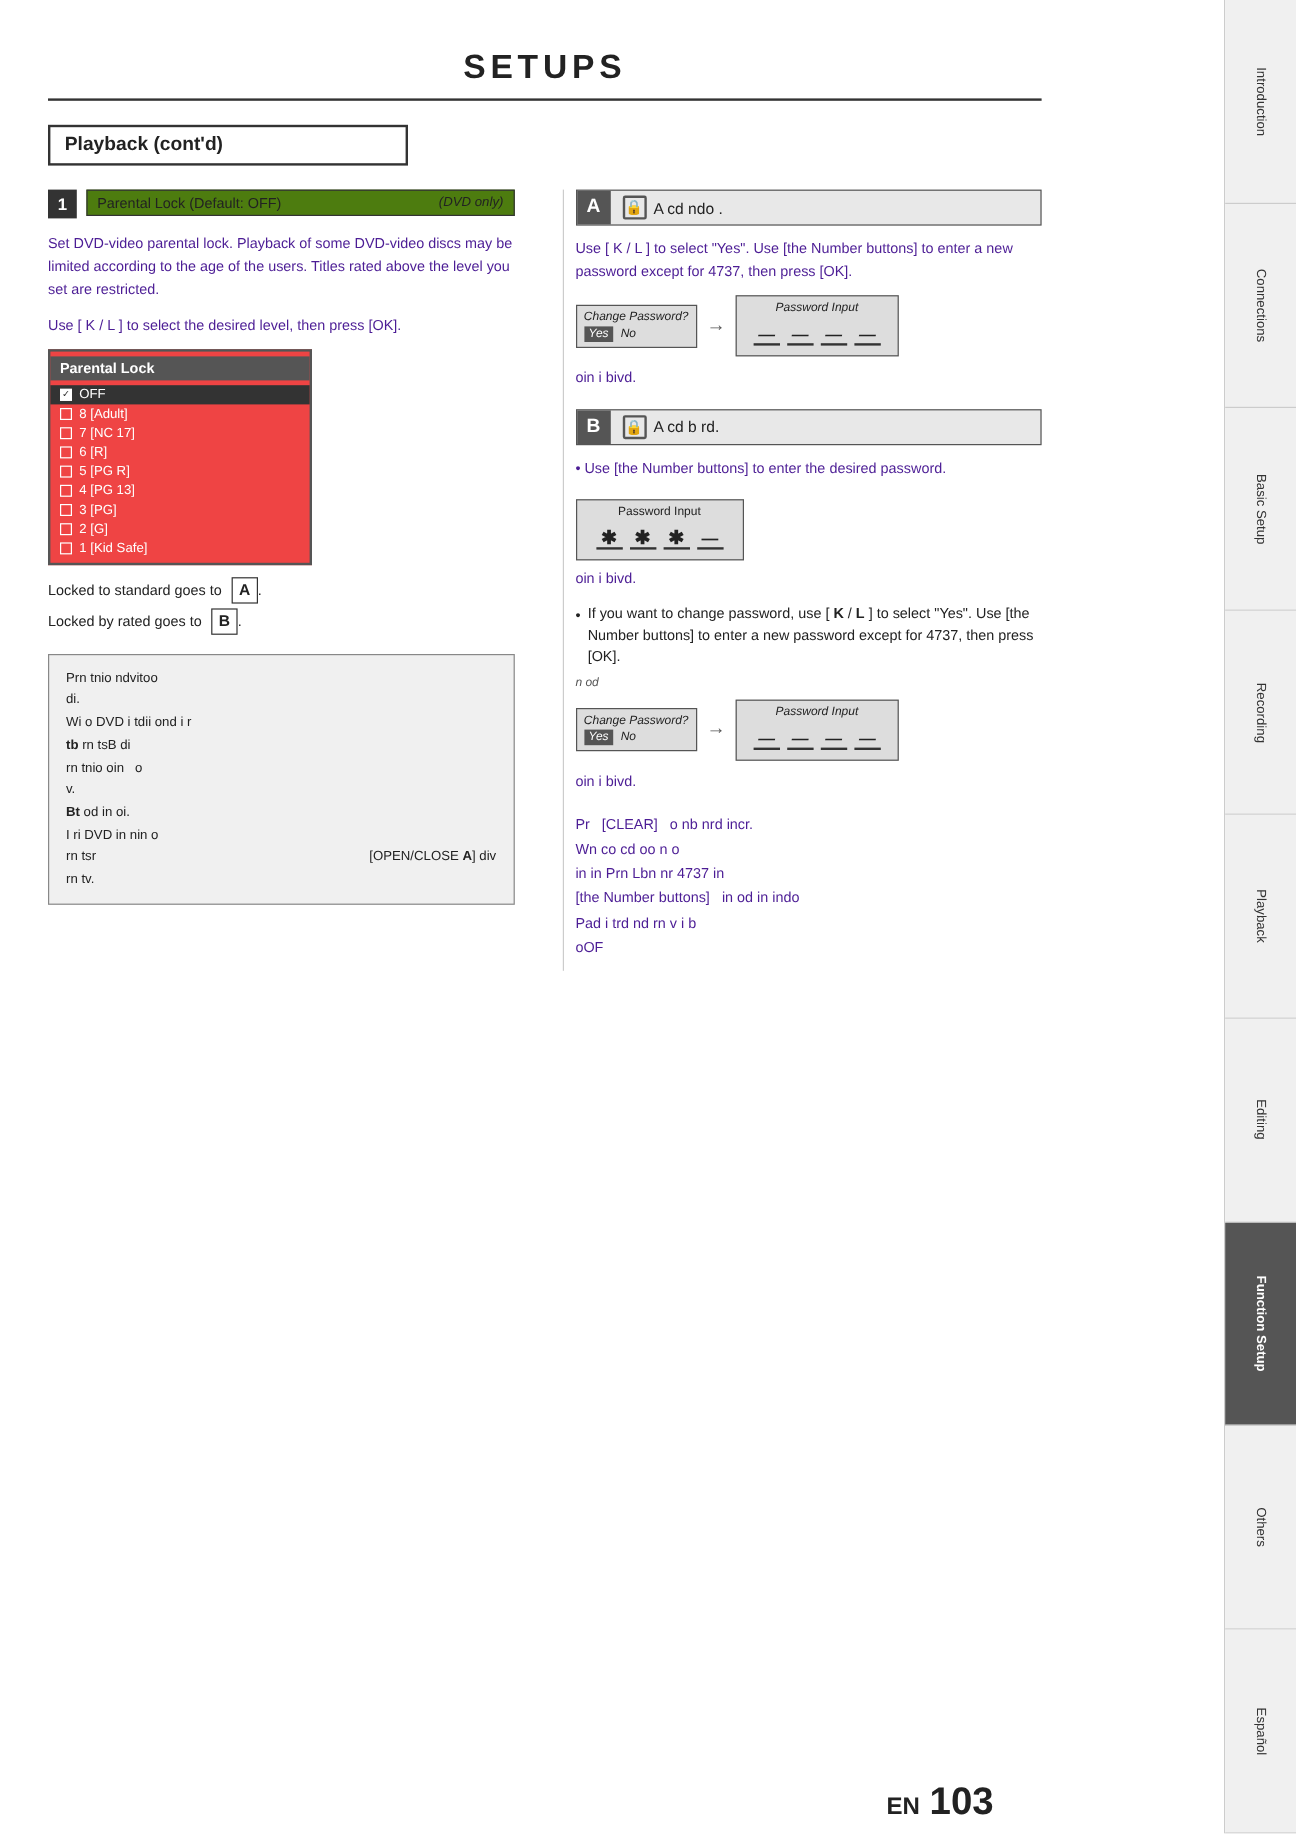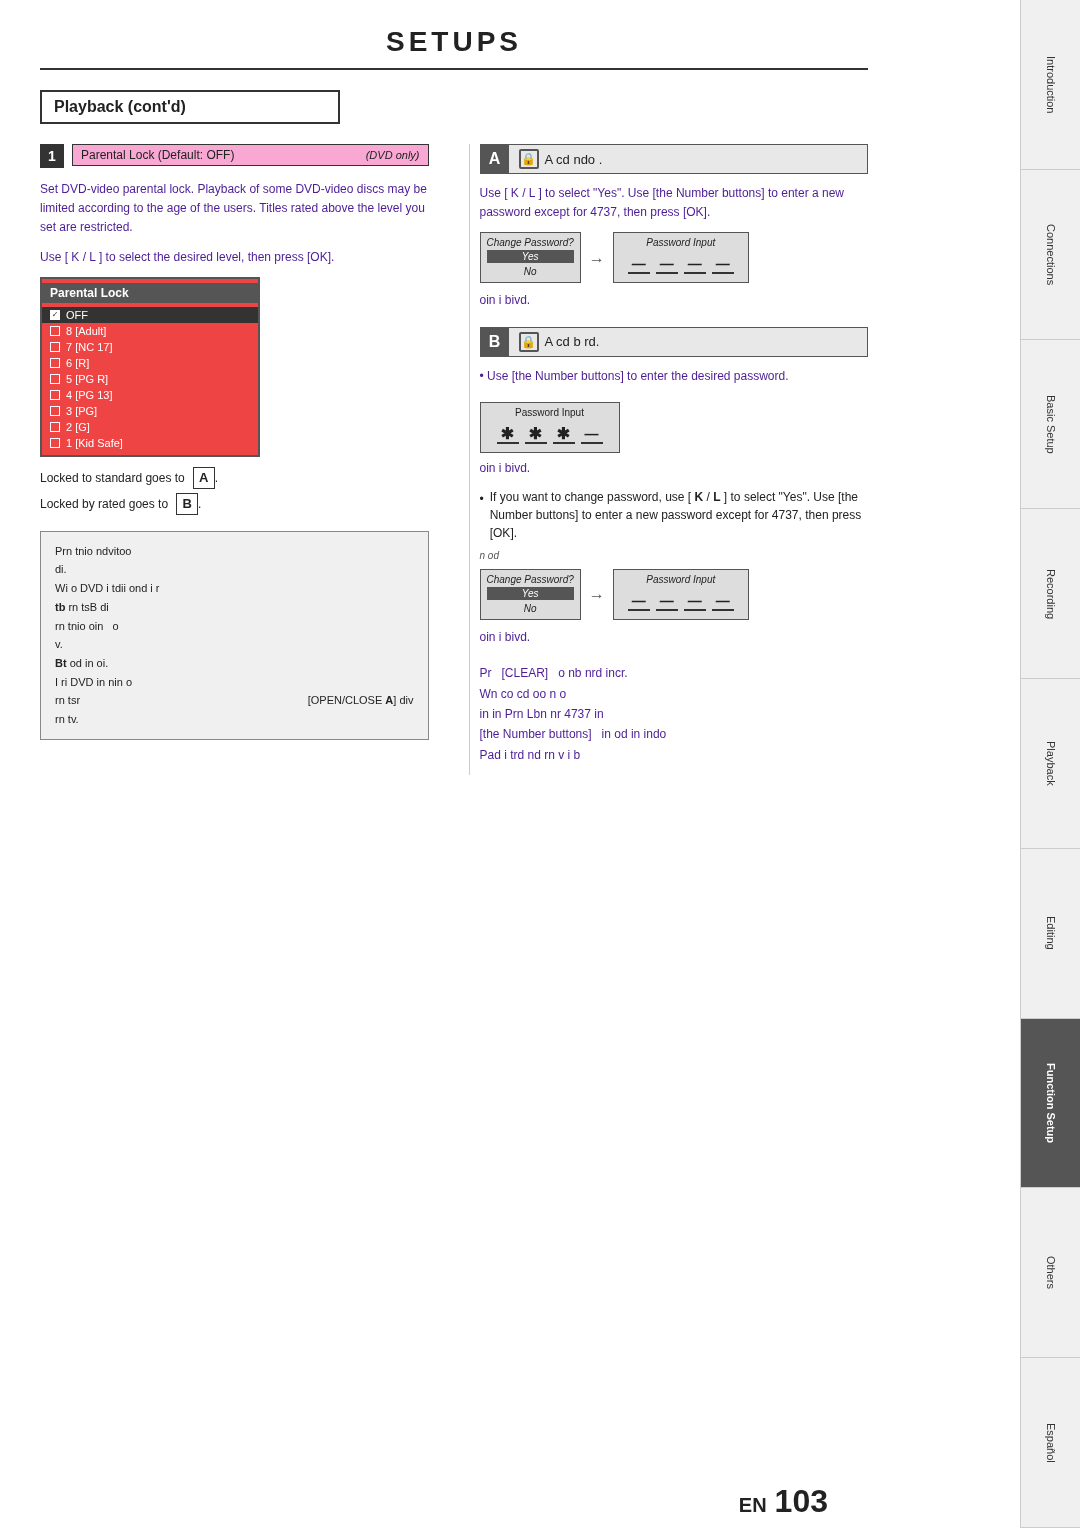--- a/index.html
+++ b/index.html
@@ -14,21 +14,21 @@
       position: relative;
     }
 
     
     .main-content {
       position: absolute;
       left: 0;
       top: 0;
       width: 908px;
       height: 1528px;
-      padding: 26px 40px;
+      padding: 40px 40px;
     }
 
     
     .sidebar {
       position: absolute;
       right: 0;
       top: 0;
       width: 60px;
       height: 1528px;
       display: flex;
@@ -116,21 +116,21 @@
       font-size: 14px;
       flex-shrink: 0;
       margin-right: 8px;
     }
 
     .item-label {
       flex: 1;
       border: 1px solid #333;
       padding: 3px 8px;
       font-size: 12px;
-      background: #f9a8d4;
+      background: #4d7c0f;
       display: flex;
       align-items: center;
       justify-content: space-between;
     }
 
     .dvd-only {
       font-size: 11px;
       font-style: italic;
     }
 
@@ -242,21 +242,21 @@
       font-style: italic;
     }
 
     .diagram-arrow {
       font-size: 16px;
       color: #555;
     }
 
     .yes-no-box {
       display: flex;
-      flex-direction: column;
+      flex-direction: row;
       gap: 2px;
       margin-top: 2px;
     }
 
     .yes-item {
       font-size: 10px;
       padding: 1px 4px;
     }
 
     .yes-item.highlighted {
@@ -554,20 +554,21 @@
 
       <div class="body-text">oin i bivd.</div>
 
       
       <div class="body-text" style="margin-top: 16px; font-size: 12px; line-height: 1.7;">
         <div>Pr &nbsp; [CLEAR] &nbsp; o nb nrd incr.</div>
         <div>Wn co cd oo n o</div>
         <div>in in Prn Lbn nr 4737 in</div>
         <div>[the Number buttons] &nbsp; in od in indo</div>
         <div>Pad i trd nd rn v i b</div>
+        <div>oOF</div>
       </div>
 
     </div>
   </div>
 
   
   <div class="page-number">
     <span class="page-en">EN</span>
     <span>103</span>
   </div>

